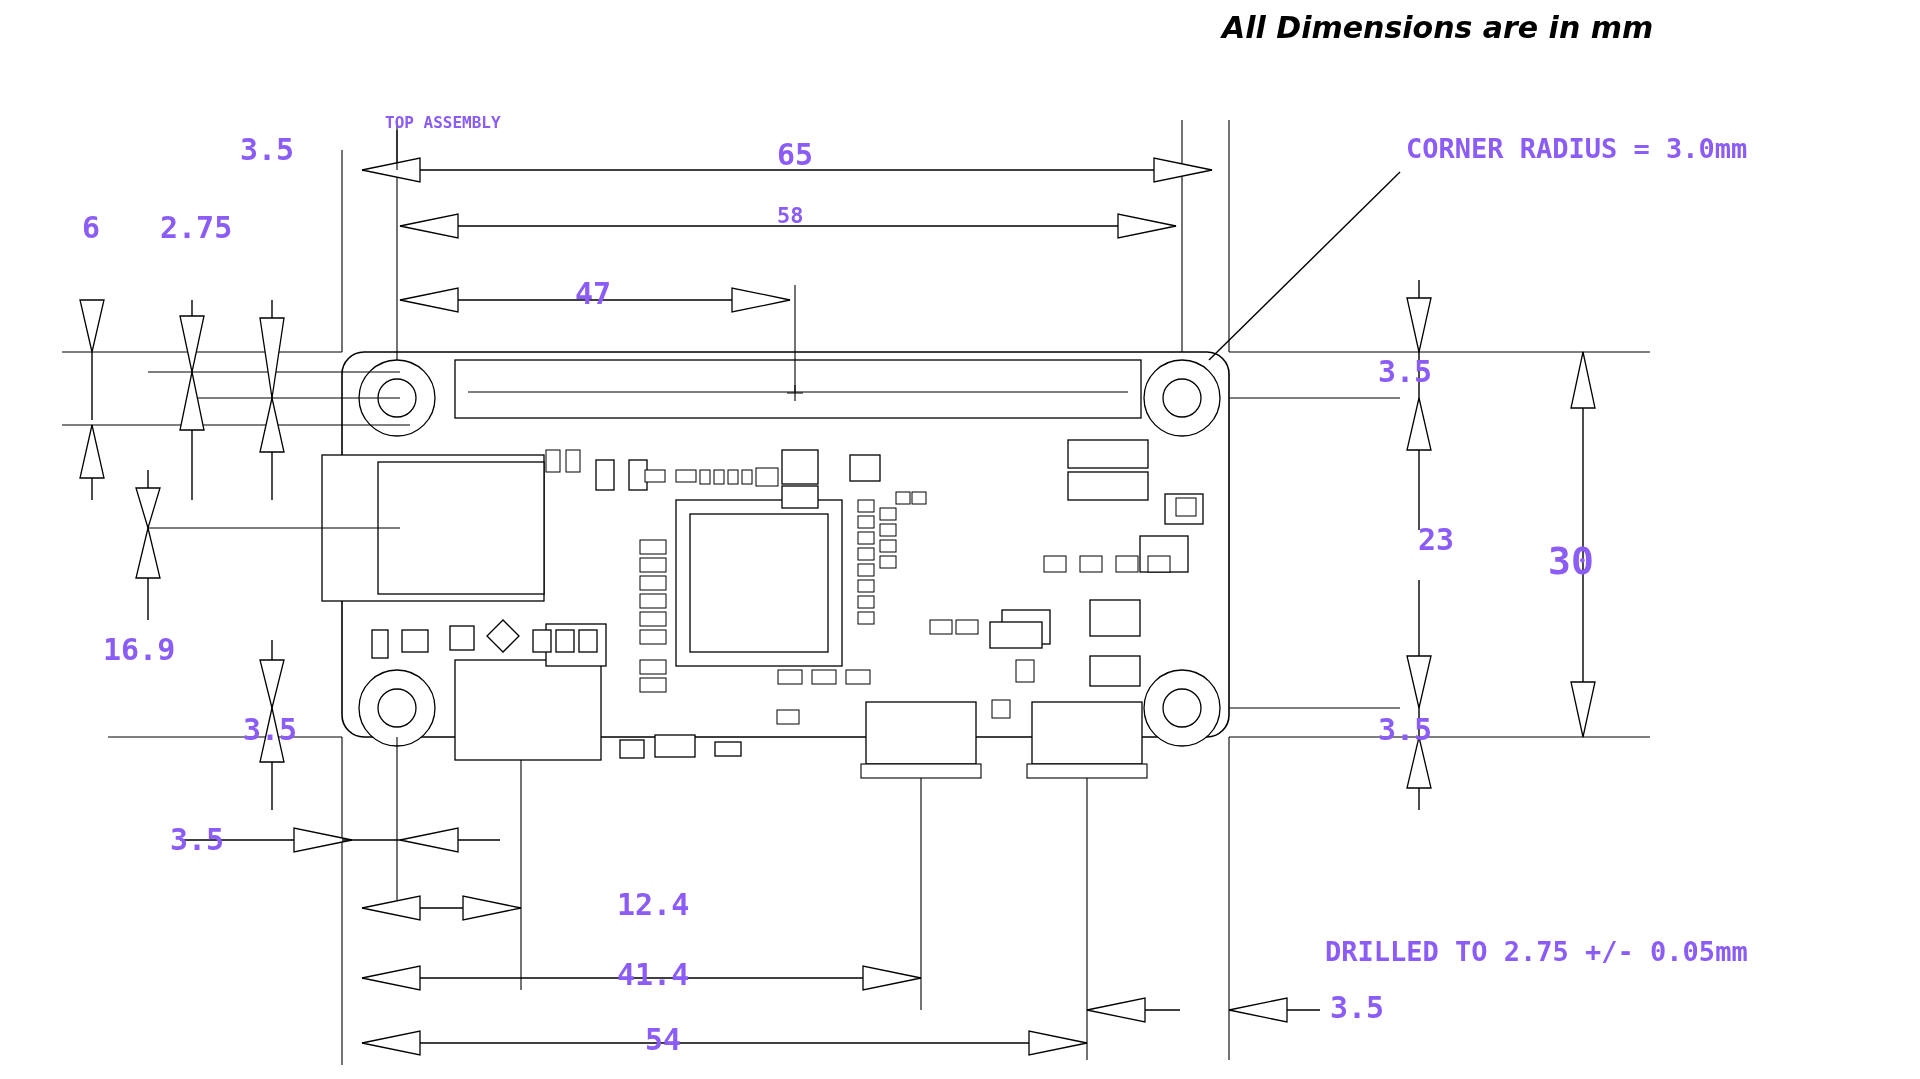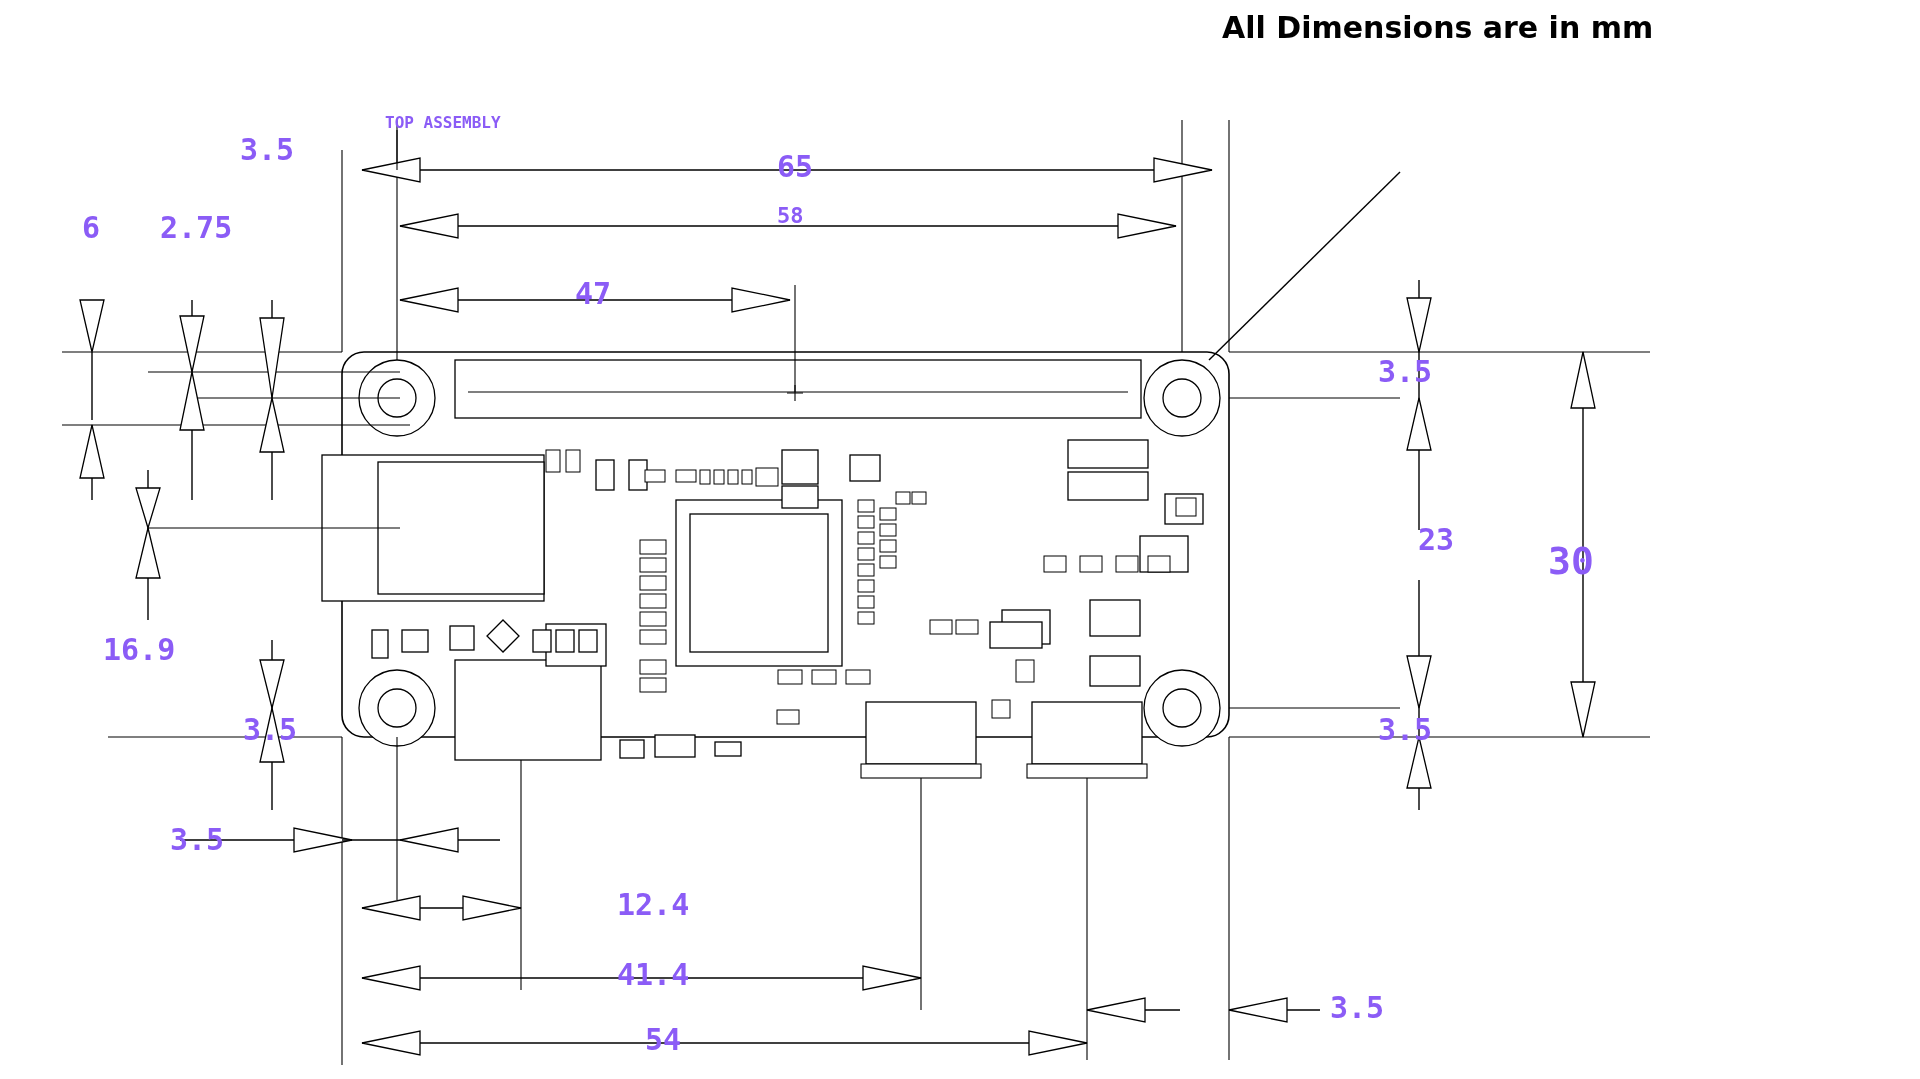--- a/index.html
+++ b/index.html
@@ -227,40 +227,42 @@
   <line class="ln" x1="1087" y1="1010" x2="1180" y2="1010"></line>
   <polygon class="arrow" points="1087,1010 1145,998 1145,1022"></polygon>
   <line class="ln" x1="1229" y1="1010" x2="1320" y2="1010"></line>
   <polygon class="arrow" points="1229,1010 1287,998 1287,1022"></polygon>
 
   <line class="ln" x1="1209" y1="360" x2="1400" y2="172"></line>
 
   <line class="thin" x1="397" y1="130" x2="397" y2="170"></line>
 </svg>
 
-<div class="title" style="left:1222px;top:10px;">All Dimensions are in mm</div>
+<div class="title" style="left:1222px;top:10px;font-style:italic;">All Dimensions are in mm</div>
 
 <div class="lbl" style="left:385px;top:115px;font-size:16px;">TOP ASSEMBLY</div>
 
-
-<div class="lbl" style="left:777px;top:152px;font-size:30px;">65</div>
+<div class="lbl" style="left:1406px;top:135px;font-size:27px;">CORNER RADIUS = 3.0mm</div>
+
+<div class="lbl" style="left:777px;top:140px;font-size:30px;">65</div>
 <div class="lbl" style="left:777px;top:205px;font-size:22px;">58</div>
 <div class="lbl" style="left:575px;top:279px;font-size:30px;">47</div>
 
 <div class="lbl" style="left:82px;top:213px;font-size:30px;">6</div>
 <div class="lbl" style="left:160px;top:213px;font-size:30px;">2.75</div>
 <div class="lbl" style="left:240px;top:135px;font-size:30px;">3.5</div>
 <div class="lbl" style="left:103px;top:635px;font-size:30px;">16.9</div>
 <div class="lbl" style="left:243px;top:715px;font-size:30px;">3.5</div>
 <div class="lbl" style="left:170px;top:825px;font-size:30px;">3.5</div>
 
 <div class="lbl" style="left:1378px;top:357px;font-size:30px;">3.5</div>
 <div class="lbl" style="left:1385px;top:525px;font-size:30px;margin-left:33px;">23</div>
 <div class="lbl" style="left:1548px;top:542px;font-size:38px;">30</div>
 <div class="lbl" style="left:1378px;top:715px;font-size:30px;">3.5</div>
 
 <div class="lbl" style="left:617px;top:890px;font-size:30px;">12.4</div>
 <div class="lbl" style="left:617px;top:960px;font-size:30px;">41.4</div>
 <div class="lbl" style="left:645px;top:1025px;font-size:30px;">54</div>
 <div class="lbl" style="left:1330px;top:993px;font-size:30px;">3.5</div>
 
+<div class="lbl" style="left:1325px;top:938px;font-size:27px;">DRILLED TO 2.75 +/- 0.05mm</div>
 
 </div>
 
 </body></html>

